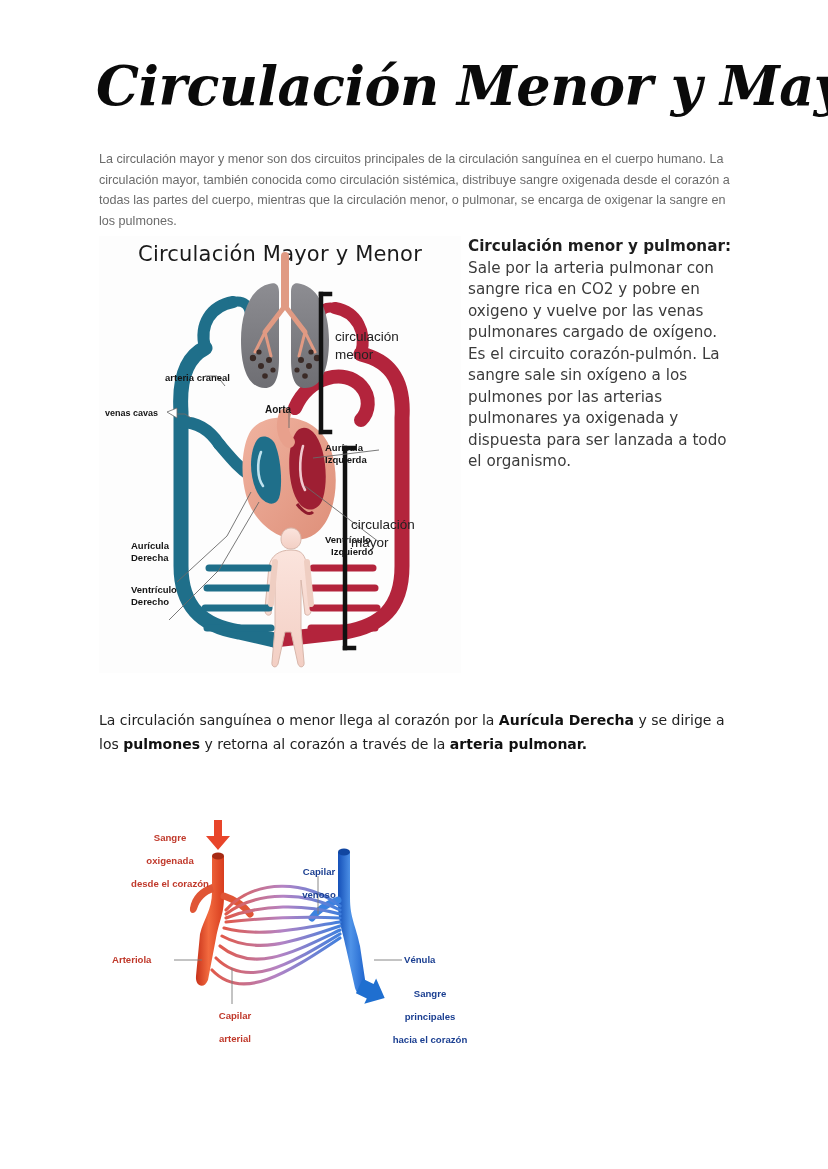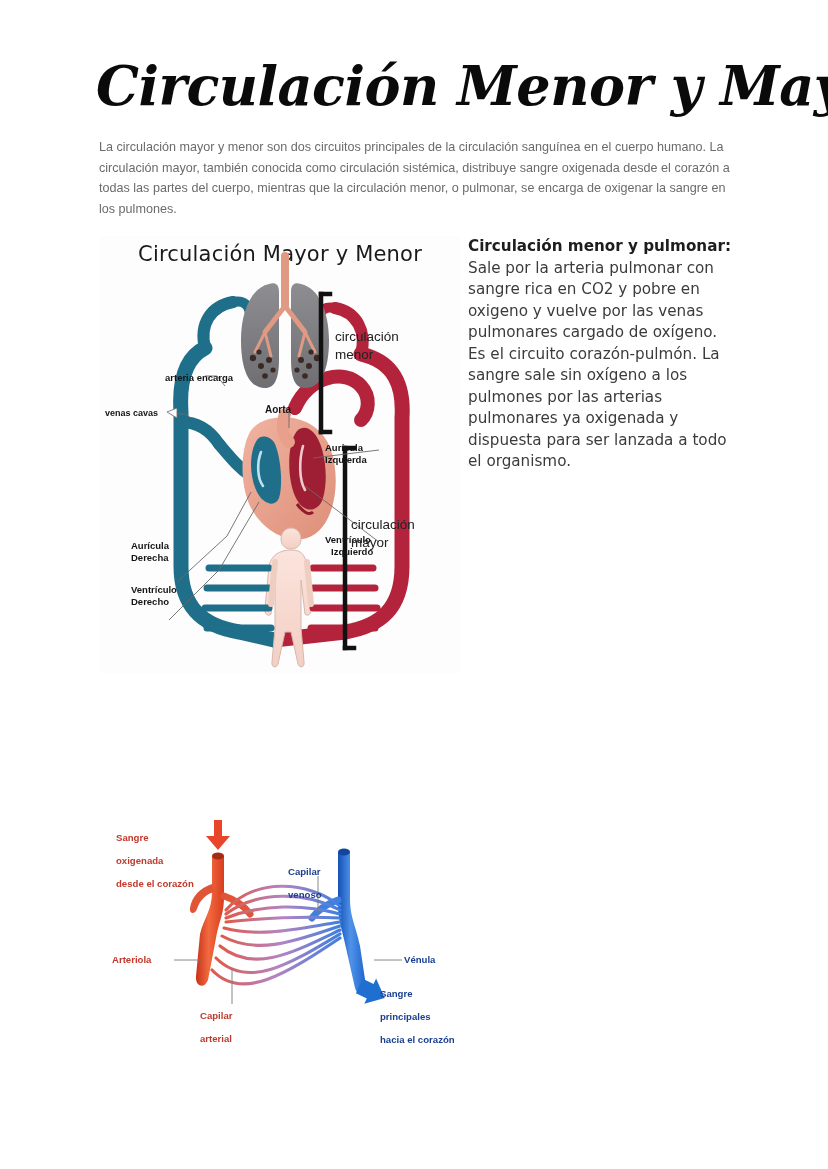--- a/index.html
+++ b/index.html
@@ -35,21 +35,21 @@
     line-height: 62px;
     letter-spacing: -0.5px;
     color: #0a0a0a;
     white-space: nowrap;
   }
 
   
   .intro {
     position: absolute;
     left: 99px;
-    top: 137px;
+    top: 149px;
     width: 640px;
     font-size: 12.6px;
     line-height: 20.5px;
     color: #6b6b6b;
     text-align: left;
   }
 
   
   .band {
     position: absolute;
@@ -140,21 +140,21 @@
     top: 818px;
     width: 368px;
     height: 205px;
   }
   .cap-label {
     position: absolute;
     font-family: "Liberation Sans", sans-serif;
     font-weight: 700;
     font-size: 9.6px;
     line-height: 11.5px;
-    text-align: left;
+    text-align: center;
     white-space: pre-line;
   }
   .lbl-red  { color: #c0392b; }
   .lbl-blue { color: #1b3f91; }
 </style>
 </head>
 <body>
 
 <div class="page">
 
@@ -299,21 +299,21 @@
           <path d="M72 178 L 86 178 L 92 182"></path>
           <path d="M190 174 L 190 192"></path>
           <path d="M214 222 L 280 214"></path>
           <path d="M206 250 L 280 306"></path>
           <path d="M78 346 L 128 300 L 152 256"></path>
           <path d="M70 384 L 120 334 L 160 266"></path>
         </g>
         <polygon points="68,176 78,172 78,182" fill="#ffffff" stroke="#6a6a6a" stroke-width="0.8"></polygon>
       </svg>
 
-      <div class="anno" style="left:66px; top:136px; font-size:9.5px;">arteria encarga</div>
+      <div class="anno" style="left:66px; top:136px; font-size:9.5px;">arteria craneal</div>
       <div class="anno" style="left:6px; top:172px; font-size:9px;">venas cavas</div>
       <div class="anno" style="left:166px; top:168px; font-size:10px;">Aorta</div>
 
       <div class="anno" style="left:226px; top:206px; font-size:9.5px;">Aurícula</div>
       <div class="anno" style="left:226px; top:218px; font-size:9.5px;">Izquierda</div>
 
       <div class="anno" style="left:226px; top:298px; font-size:9.5px;">Ventrículo</div>
       <div class="anno" style="left:232px; top:310px; font-size:9.5px;">Izquierdo</div>
 
       <div class="anno" style="left:32px; top:304px; font-size:9.5px;">Aurícula</div>
@@ -330,20 +330,21 @@
         <div>circulación</div>
         <div>mayor</div>
       </div>
     </div>
 
     <div class="col-right">
       <p><b>Circulación menor y pulmonar:</b><span> Sale por la arteria pulmonar con sangre rica en CO2 y pobre en oxigeno y vuelve por las venas pulmonares cargado de oxígeno. Es el circuito corazón-pulmón. La sangre sale sin oxígeno a los pulmones por las arterias pulmonares ya oxigenada y dispuesta para ser lanzada a todo el organismo.</span></p>
     </div>
   </div>
 
+  <div class="body-p p1"><span>La circulación sanguínea o menor llega al corazón por la </span><b>Aurícula Derecha</b><span> y se dirige a los </span><b>pulmones</b><span> y retorna al corazón a través de la </span><b>arteria pulmonar.</b></div>
 
 
   <div class="fig2">
     <svg width="368" height="205" viewBox="0 0 368 205">
       <defs>
         <linearGradient id="artG" x1="0" y1="0" x2="1" y2="0">
           <stop offset="0%" stop-color="#c8321a"></stop>
           <stop offset="45%" stop-color="#f26a3f"></stop>
           <stop offset="100%" stop-color="#d83d1e"></stop>
         </linearGradient>

